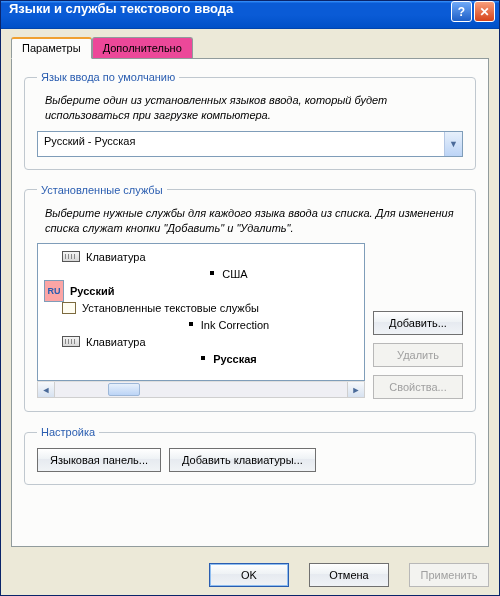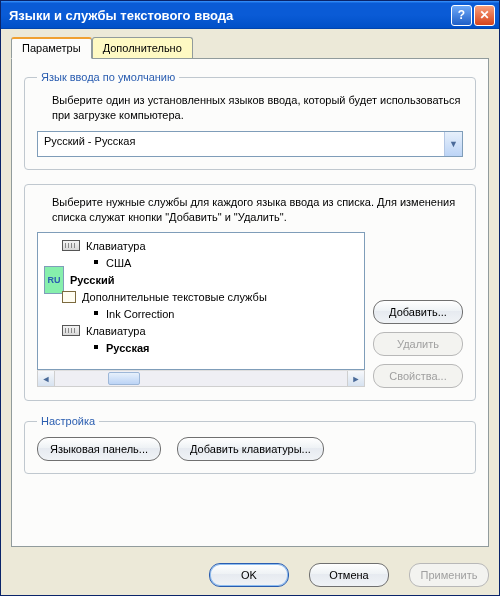--- a/index.html
+++ b/index.html
@@ -18,21 +18,21 @@
     height: 596px;
     border: 1px solid #0a246a;
     background: #ece9d8;
     display: flex;
     flex-direction: column;
   }
   .titlebar {
     height: 28px;
     background: linear-gradient(to bottom, #3a95ff 0%, #0a5bd6 8%, #0a5bd6 50%, #0050c8 95%, #003ea0 100%);
     display: flex;
-    align-items: center;
+    align-items: flex-start;
     padding: 0 4px 0 8px;
     color: #fff;
     font-weight: bold;
     font-size: 13px;
   }
   .titlebar .title { flex: 1; }
   .tb-btn {
     width: 21px;
     height: 21px;
     margin-left: 2px;
@@ -55,21 +55,21 @@
   }
   .tabstrip {
     display: flex;
     position: relative;
     z-index: 2;
   }
   .tab {
     padding: 4px 10px 4px 10px;
     border: 1px solid #919b9c;
     border-bottom: none;
-    background: #fef9c3;
+    background: #ec4899;
     border-top-left-radius: 3px;
     border-top-right-radius: 3px;
     margin-right: 0px;
     position: relative;
     font-size: 11px;
     cursor: default;
   }
   .tab.active {
     background: #fcfcfb;
     border-bottom: 1px solid #fcfcfb;
@@ -92,23 +92,24 @@
     margin: 0 0 14px 0;
     padding: 10px 12px 12px 12px;
     background: transparent;
   }
   fieldset.groupbox legend {
     color: #2a5db0;
     font-size: 11px;
     padding: 0 4px;
   }
   .desc {
-    margin: 0 0 8px 15px;
+    margin: 0 0 8px 8px;
     line-height: 1.35;
     color: #000;
+    font-style: italic;
   }
   .dropdown {
     display: flex;
     border: 1px solid #7f9db9;
     background: #fff;
     height: 26px;
     width: 100%;
   }
   .dropdown .dd-text {
     flex: 1;
@@ -142,21 +143,21 @@
     font-size: 11px;
     padding: 4px 0 0 4px;
   }
   .tree .row {
     display: flex;
     align-items: center;
     height: 17px;
     white-space: nowrap;
   }
   .tree .indent1 { padding-left: 20px; align-items: center; }
-  .tree .indent2 { padding-left: 48px; }
+  .tree .indent2 { padding-left: 48px; justify-content: center; }
   .tree .lang { font-weight: bold; }
   .tree .kb-icon {
     display: inline-block;
     width: 18px; height: 11px;
     border: 1px solid #555;
     background: linear-gradient(to bottom, #f4f4f4, #d8d8d8);
     margin-right: 6px;
     position: relative;
   }
   .tree .kb-icon::before {
@@ -174,22 +175,22 @@
     position: relative;
   }
   .tree .bullet {
     display: inline-block;
     width: 4px; height: 4px;
     background: #000;
     margin: 0 8px 2px 4px;
   }
   .ru-badge {
     display: inline-flex;
-    width: 20px; height: 28px;
-    background: #86efac;
+    width: 20px; height: 22px;
+    background: #fca5a5;
     border: 1px solid #7f9db9;
     color: #2a5db0;
     font-size: 9px;
     font-weight: bold;
     align-items: center;
     justify-content: center;
     margin-right: 6px;
     margin-left: 2px;
   }
   .hscroll {
@@ -230,39 +231,39 @@
   .side-buttons {
     display: flex;
     flex-direction: column;
     gap: 8px;
     width: 90px;
     padding-top: 68px;
   }
   .btn {
     border: 1px solid #707070;
     background: linear-gradient(to bottom, #ffffff, #eef2f5 45%, #e6eaf0 46%, #f0f3f6);
-    border-radius: 11px;
+    border-radius: 0;
     height: 24px;
     display: flex;
     align-items: center;
     justify-content: center;
     font-size: 11px;
     padding: 0 10px;
     cursor: default;
     color: #000;
     white-space: nowrap;
   }
   .btn.disabled {
     color: #a0a0a0;
     border-color: #b8b8b8;
     background: #f3f3f0;
   }
   .config-row {
     display: flex;
-    gap: 16px;
+    gap: 8px;
   }
   .config-row .btn { padding: 0 12px; }
   .bottom-buttons {
     display: flex;
     justify-content: flex-end;
     gap: 20px;
     padding: 6px 10px 8px 10px;
     background: #ece9d8;
   }
   .bottom-buttons .btn {
@@ -294,40 +295,41 @@
       <fieldset class="groupbox">
         <legend>Язык ввода по умолчанию</legend>
         <p class="desc">Выберите один из установленных языков ввода, который будет использоваться при загрузке компьютера.</p>
         <div class="dropdown">
           <div class="dd-text">Русский - Русская</div>
           <div class="dd-btn">▼</div>
         </div>
       </fieldset>
 
       <fieldset class="groupbox">
+        <legend>Установленные службы</legend>
         <p class="desc">Выберите нужные службы для каждого языка ввода из списка. Для изменения списка служат кнопки "Добавить" и "Удалить".</p>
 
         <div class="services-row">
           <div class="tree-wrap">
             <div class="tree">
               <div class="row indent1">
                 <span class="kb-icon"></span>
                 <span>Клавиатура</span>
               </div>
               <div class="row indent2">
                 <span class="bullet"></span>
                 <span>США</span>
               </div>
               <div class="row lang">
                 <span class="ru-badge">RU</span>
                 <span>Русский</span>
               </div>
               <div class="row indent1">
                 <span class="doc-icon"></span>
-                <span>Дополнительные текстовые службы</span>
+                <span>Установленные текстовые службы</span>
               </div>
               <div class="row indent2">
                 <span class="bullet"></span>
                 <span>Ink Correction</span>
               </div>
               <div class="row indent1">
                 <span class="kb-icon"></span>
                 <span>Клавиатура</span>
               </div>
               <div class="row indent2 lang">

